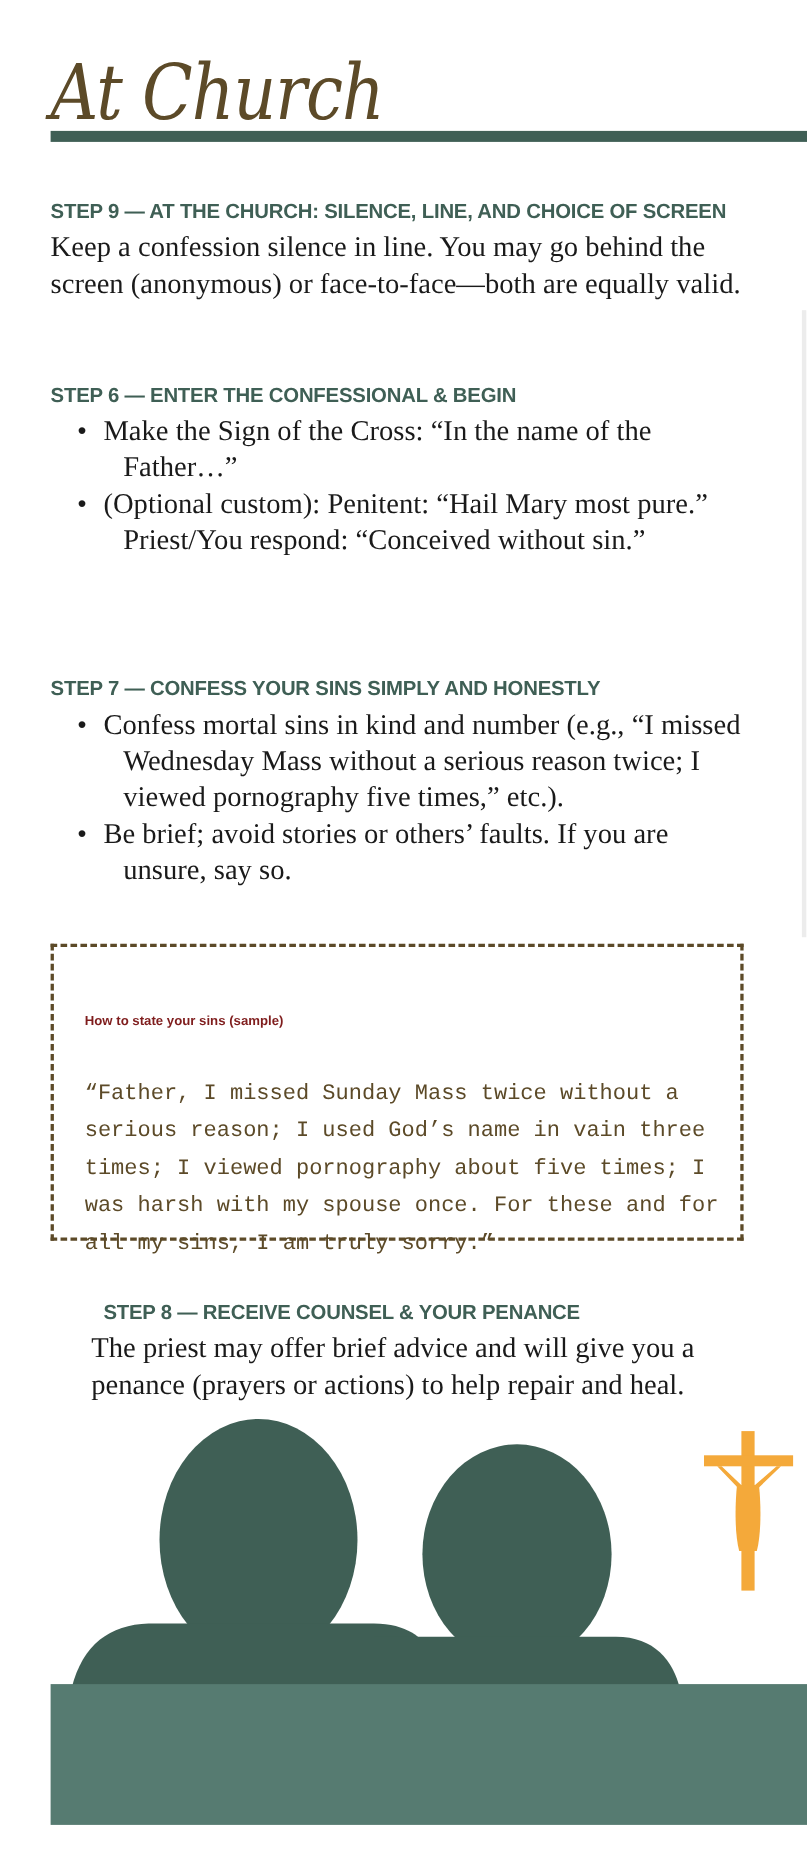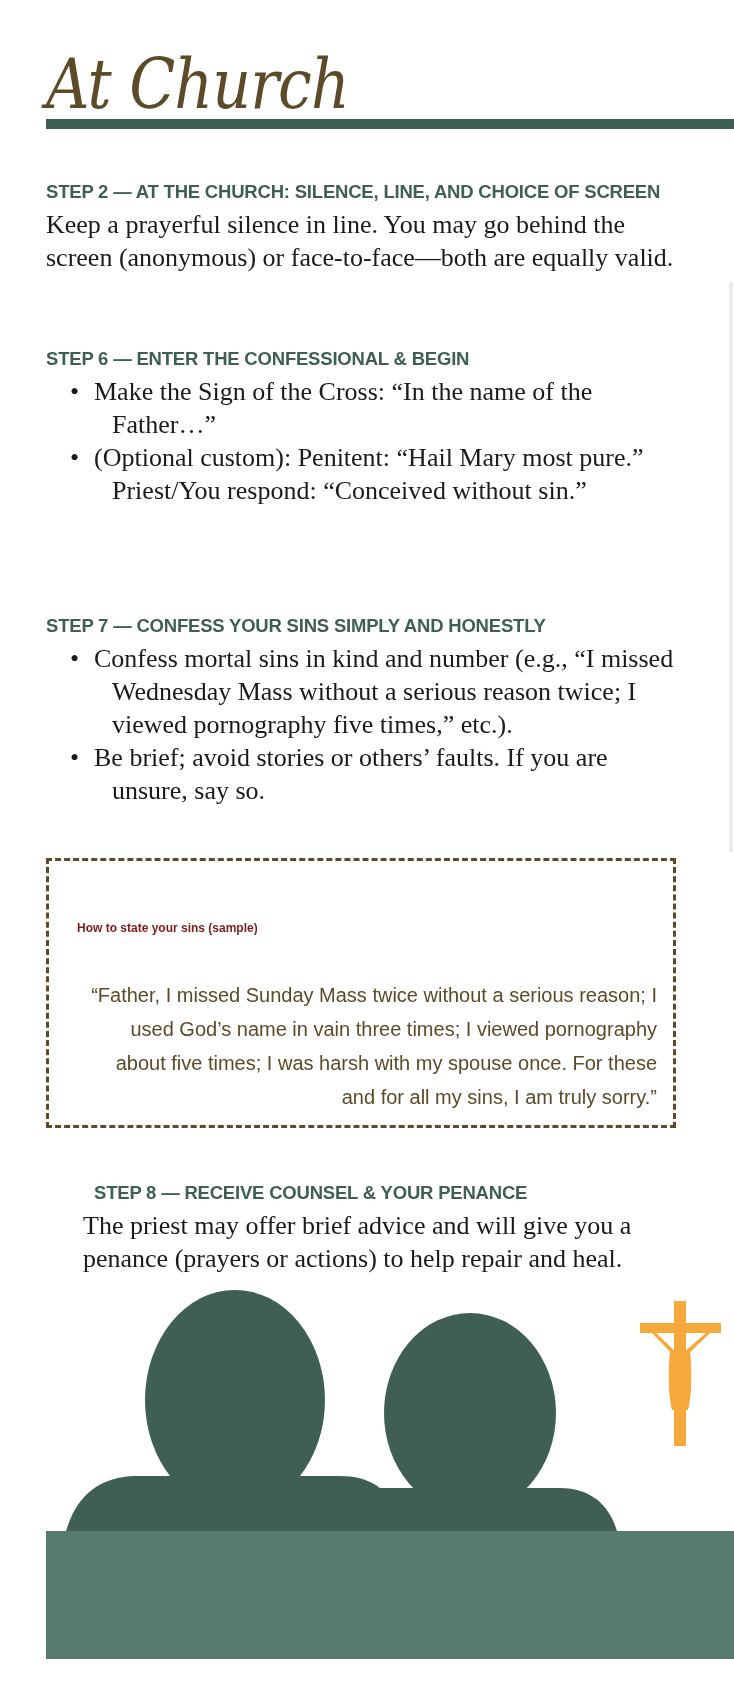--- a/index.html
+++ b/index.html
@@ -28,33 +28,33 @@
   .sample-box {
     position:absolute; left:46px; top:858px; width:630px; height:270px;
     border:3px dashed #5c4a28; box-sizing:border-box;
   }
   .sample-title {
     position:absolute; left:28px; top:60px;
     font-family:"Liberation Sans", sans-serif; font-weight:bold; font-size:12px; color:#7f1d1d;
   }
   .sample-text {
     position:absolute; left:28px; top:117px; width:580px;
-    font-family:Liberation Sans, sans-serif; font-size:20px; line-height:34px; color:#5c4a28;text-align:right;
+    font-family:Liberation Mono, monospace; font-size:20px; line-height:34px; color:#5c4a28;
   }
   .illus { position:absolute; left:0; top:1290px; width:734px; height:380px; }
 </style>
 </head>
 <body>
 
 <div class="title">At Church</div>
 <div class="title-bar"></div>
 <div class="right-strip"></div>
 
-<div class="step-head" style="top:181px;">STEP 2 — AT THE CHURCH: SILENCE, LINE, AND CHOICE OF SCREEN</div>
-<div class="body-text" style="top:208px;">Keep a prayerful silence in line. You may go behind the screen (anonymous) or face-to-face—both are equally valid.</div>
+<div class="step-head" style="top:181px;">STEP 9 — AT THE CHURCH: SILENCE, LINE, AND CHOICE OF SCREEN</div>
+<div class="body-text" style="top:208px;">Keep a confession silence in line. You may go behind the screen (anonymous) or face-to-face—both are equally valid.</div>
 
 <div class="step-head" style="top:348px;">STEP 6 — ENTER THE CONFESSIONAL &amp; BEGIN</div>
 <div class="body-text" style="top:375px;">
   <ul class="bullets">
     <li><span class="dot">•</span><span>Make the Sign of the Cross: “In the name of the Father…”</span></li>
     <li><span class="dot">•</span><span>(Optional custom): Penitent: “Hail Mary most pure.” Priest/You respond: “Conceived without sin.”</span></li>
   </ul>
 </div>
 
 <div class="step-head" style="top:615px;">STEP 7 — CONFESS YOUR SINS SIMPLY AND HONESTLY</div>

